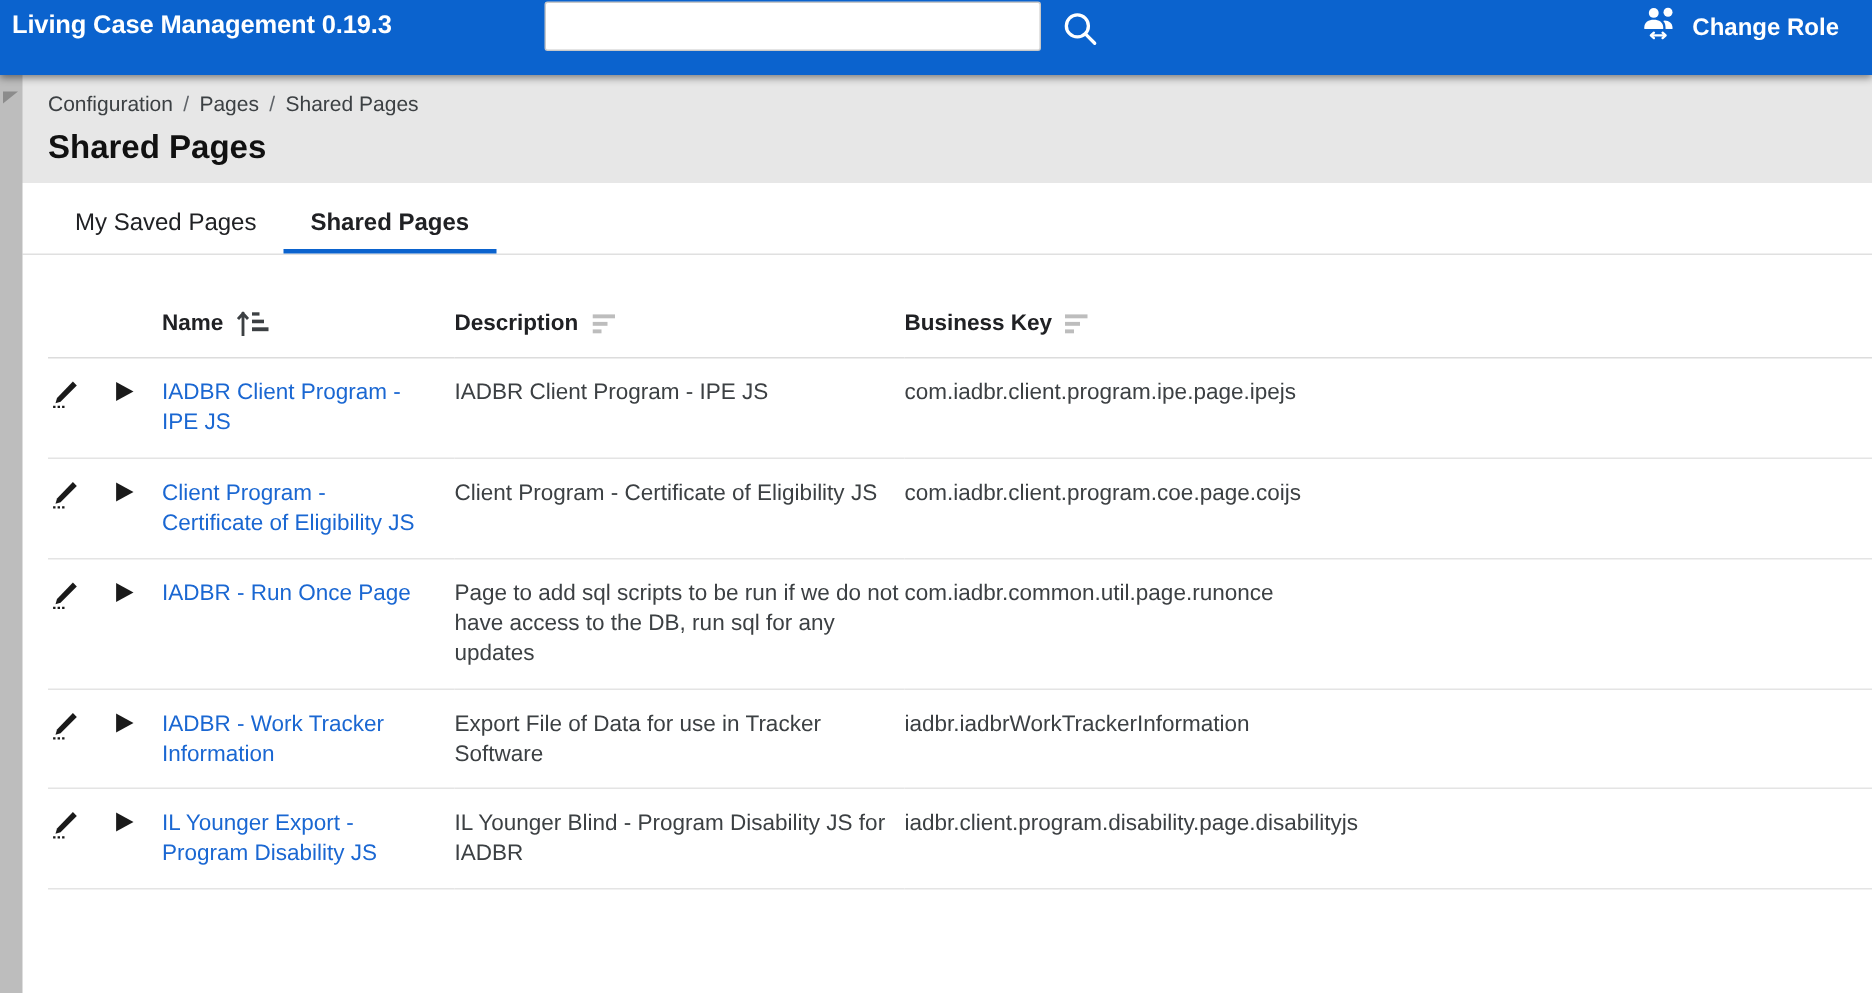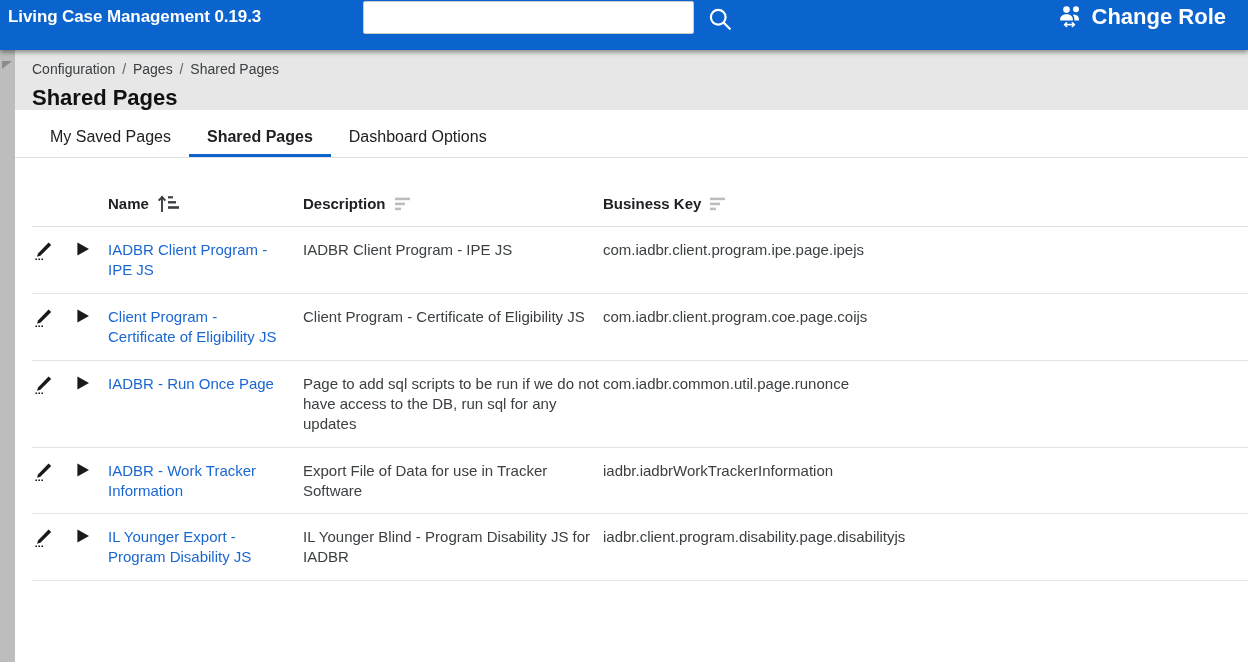--- a/index.html
+++ b/index.html
@@ -63,34 +63,34 @@
     background: transparent;
     border: none;
     cursor: pointer;
     padding: 0;
   }
   .change-role {
     position: absolute;
     right: 22px;
     top: 4px;
     display: flex;
-    align-items: center;
+    align-items: flex-end;
     gap: 7px;
     color: #ffffff;
-    font-size: 22px;
+    font-size: 16px;
     font-weight: bold;
     cursor: pointer;
     white-space: nowrap;
   }
 
   
   .page-head {
     position: relative;
     background: #e7e7e7;
-    height: 60px;
+    height: 72px;
     padding-left: 32px;
     box-sizing: border-box;
   }
   .left-rail {
     position: absolute;
     left: 0;
     top: 0;
     width: 15px;
     height: 612px;
     background: #bdbdbd;
@@ -269,21 +269,20 @@
   </div>
 
   <div class="page-title">Shared Pages</div>
 </div>
 
 <div class="content">
 
   <div class="tabs">
     <div class="tab">My Saved Pages</div>
     <div class="tab active">Shared Pages</div>
-    <div class="tab">Dashboard Options</div>
   </div>
 
   <div class="tbl-wrap">
   <table class="table">
     <colgroup>
       <col class="col-edit">
           <col class="col-run">
           <col class="col-name">
           <col class="col-desc">
           <col class="col-key">

